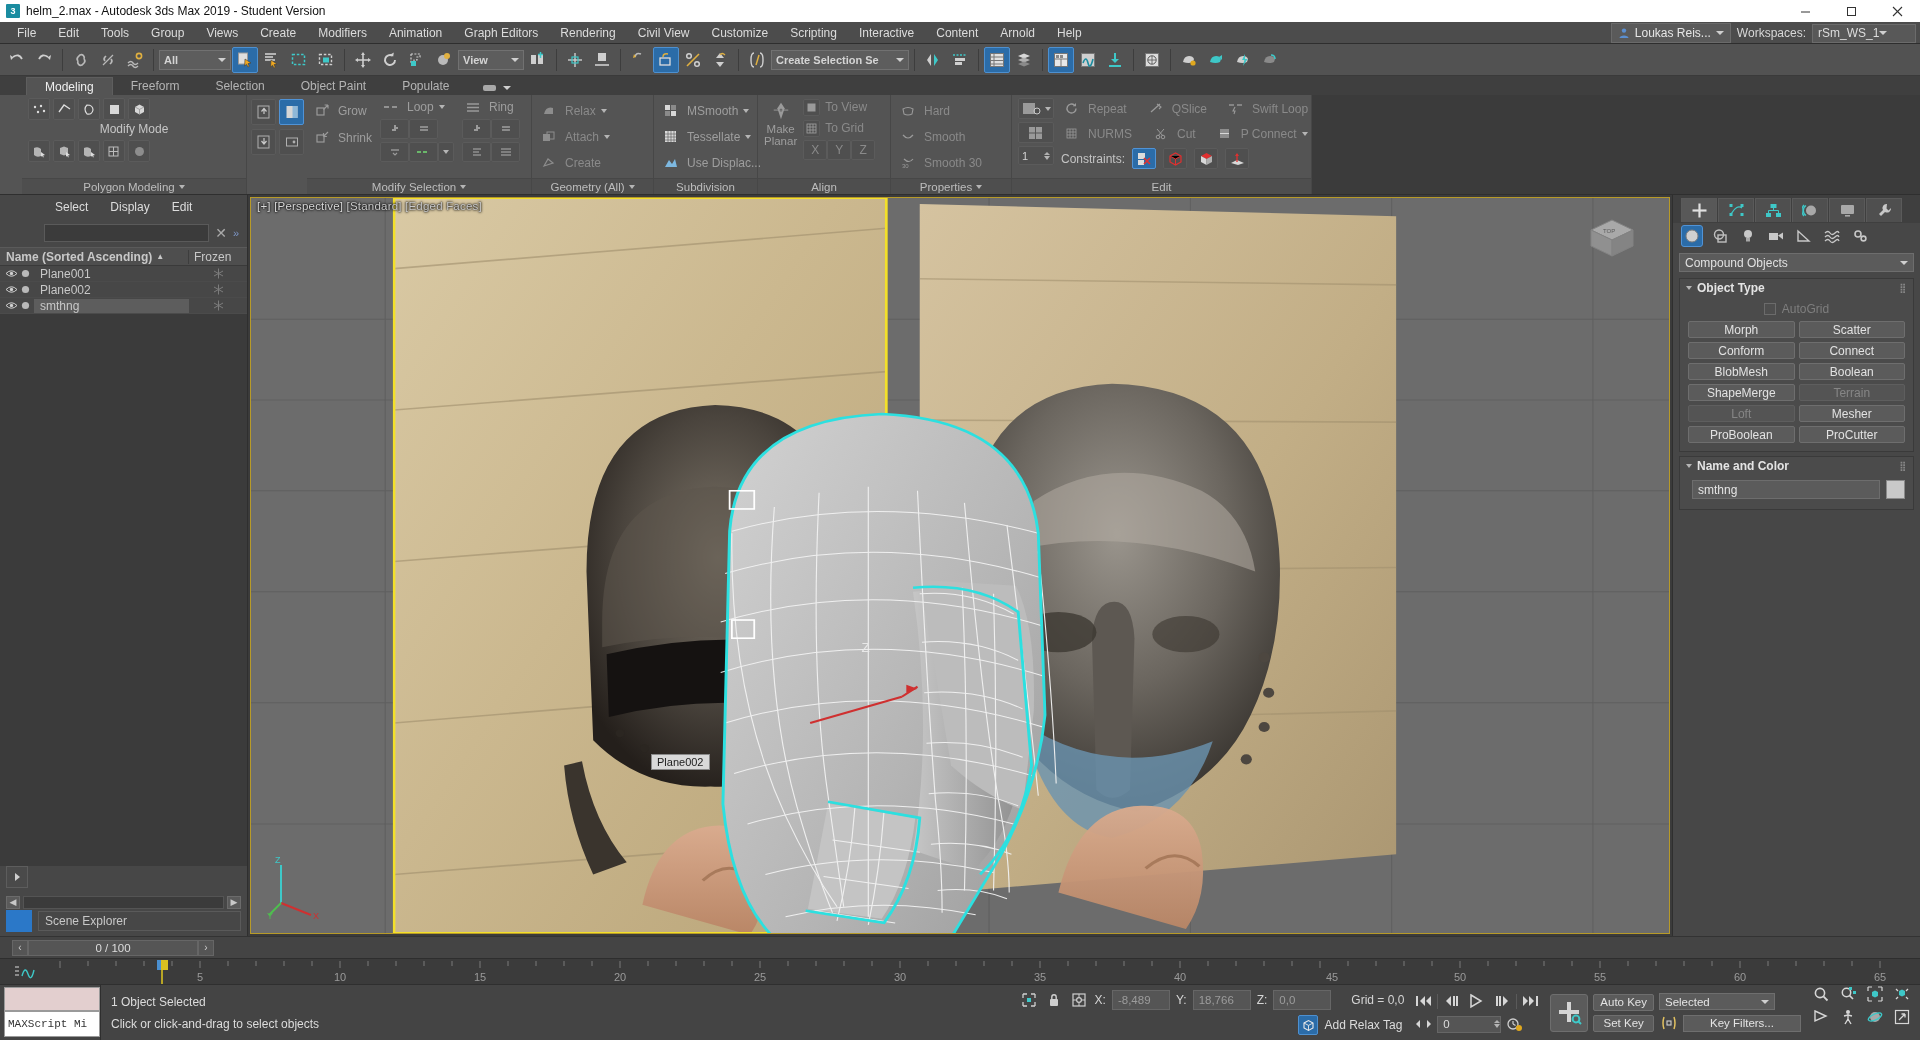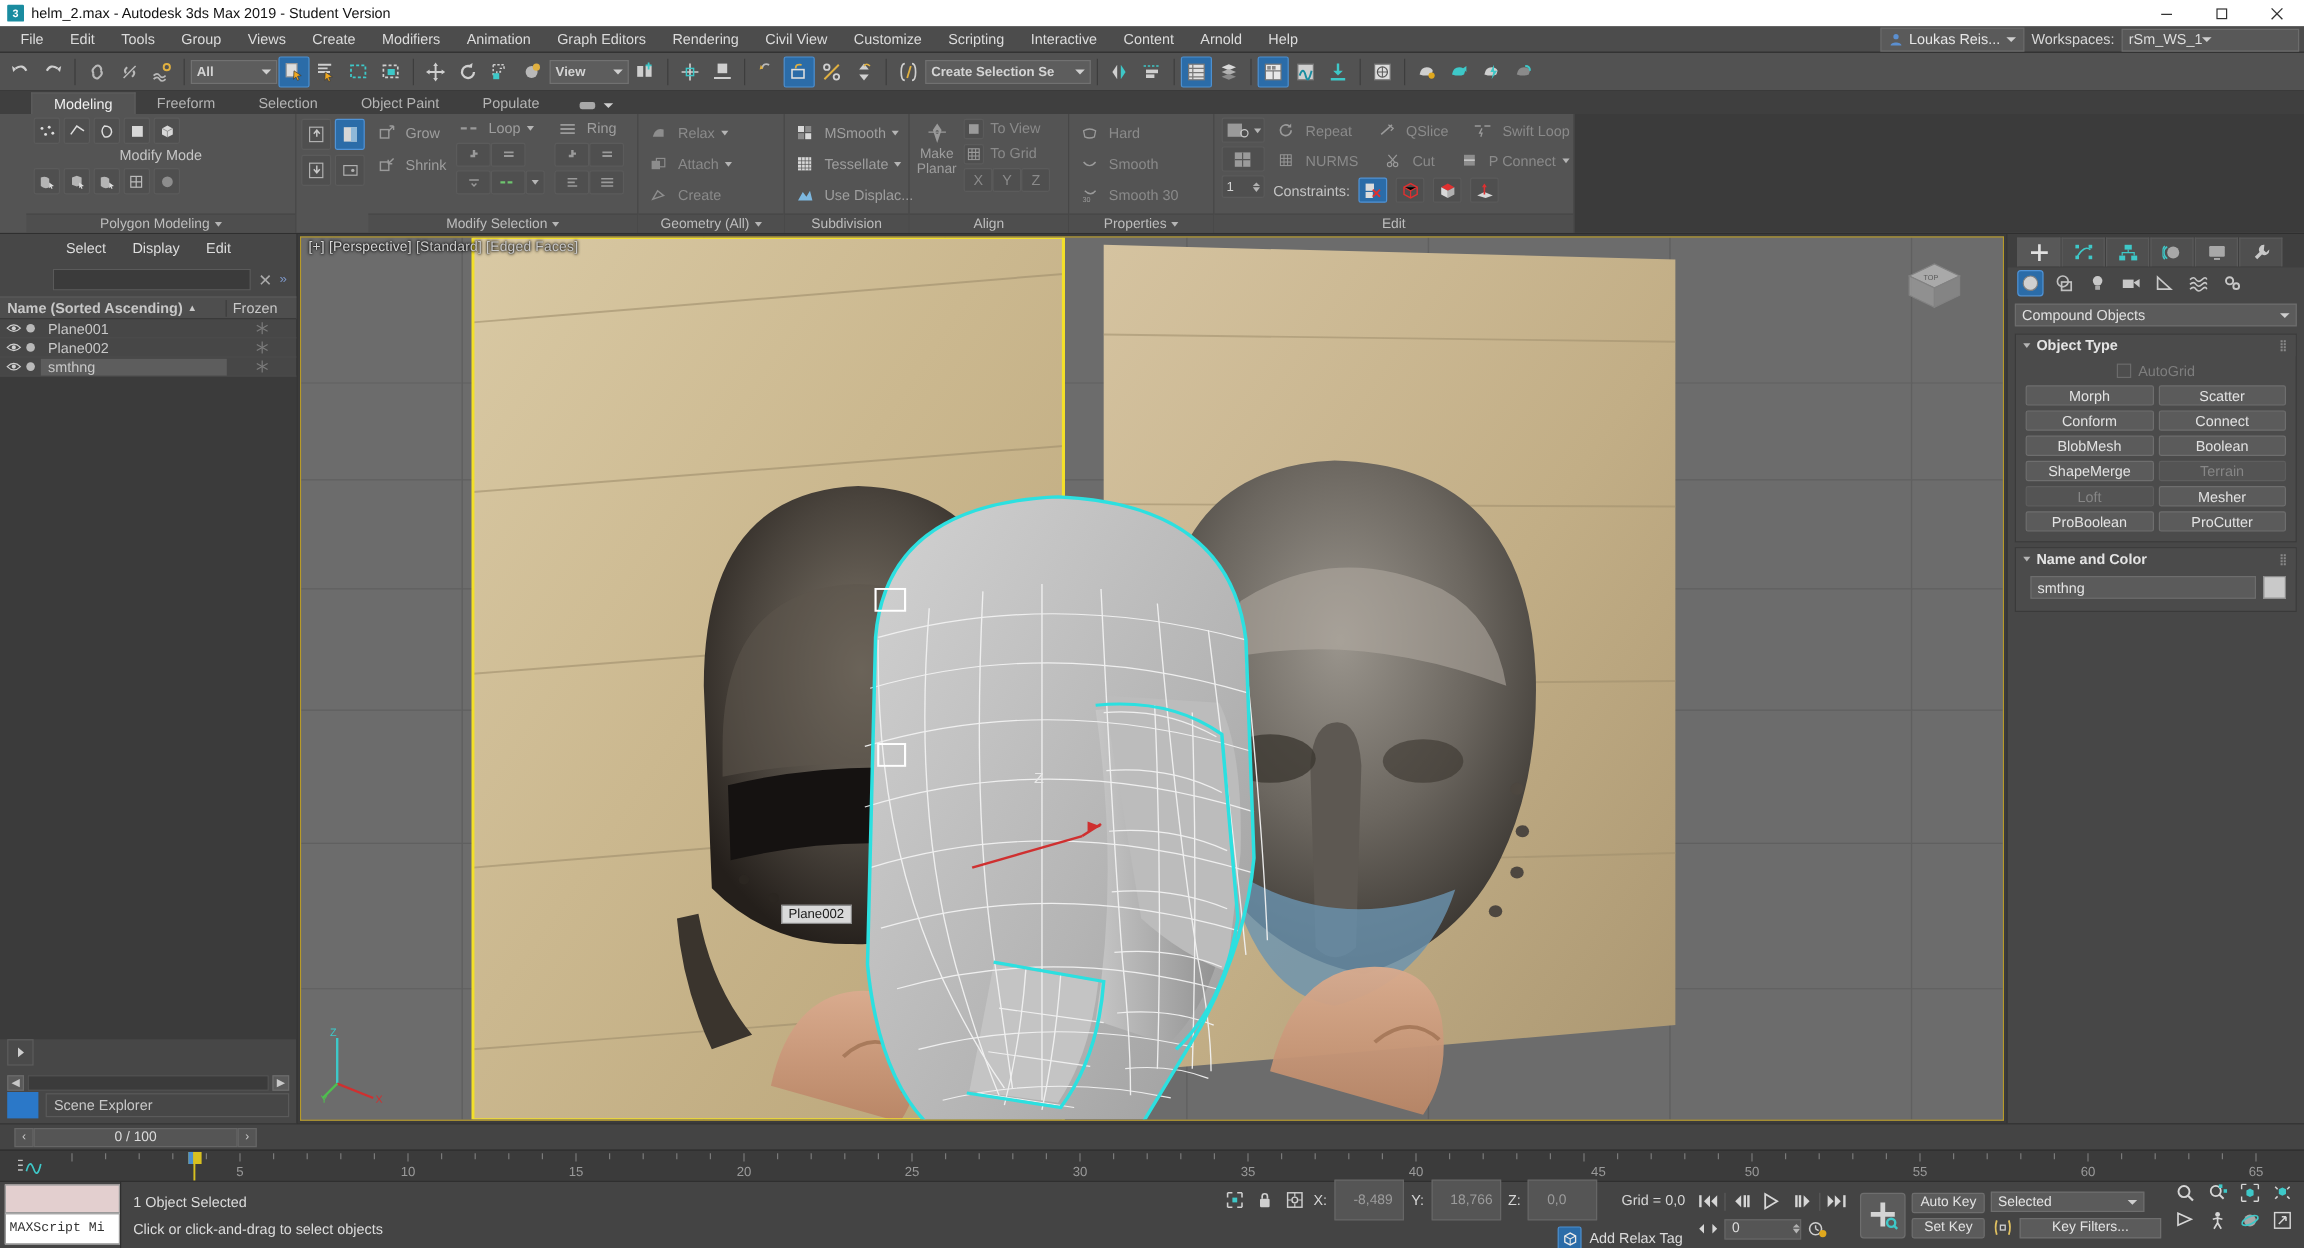--- a/index.html
+++ b/index.html
@@ -27,21 +27,21 @@
 
   
   .menubar { height:22px; background:#4c4c4c; display:flex; align-items:center;
     flex:0 0 22px; padding-left:6px; border-bottom:1px solid #2e2e2e; position:relative;}
   .menu-item { padding:0 11px; height:22px; line-height:22px; font-size:12px; color:#dcdcdc; cursor:default;}
   .user-area { position:absolute; right:4px; top:1px; height:20px; display:flex; align-items:center; gap:6px;}
   .user-chip { display:flex; align-items:center; gap:5px; background:#5a5a5a; border:1px solid #6a6a6a;
     height:20px; padding:0 6px; color:#e6e6e6; font-size:12px;}
   .user-chip .av { width:12px;height:12px; }
   .ws-label { font-size:12px; color:#d8d8d8; }
-  .ws-select { width:148px; height:19px; background:#585858; border:1px solid #6b6b6b;
+  .ws-select { width:104px; height:19px; background:#585858; border:1px solid #6b6b6b;
     display:flex; align-items:center; padding:0 5px; font-size:12px; color:#ddd; justify-content:flex-start;}
   .caret { width:0;height:0;border-left:4px solid transparent;border-right:4px solid transparent;border-top:4px solid #cfcfcf;}
 
   
   .maintoolbar { height:32px; background:#525252; display:flex; align-items:center;
     flex:0 0 32px; padding-left:4px; gap:1px; border-bottom:1px solid #3a3a3a;font-weight:bold;}
   .tbtn { width:26px;height:26px; display:flex; align-items:center; justify-content:center;
     border:1px solid transparent; border-radius:2px; color:#cfcfcf;}
   .tbtn.on { background:#2b6ca8; border-color:#4d90d0;}
   .tsep { width:1px; height:22px; background:#3d3d3d; margin:0 4px; }
@@ -159,39 +159,39 @@
     align-items:stretch; border-top:1px solid #2f2f2f; position:relative;}
   .ms-mini { width:100px; display:flex; flex-direction:column; padding:2px 0 2px 4px;}
   .ms-top { height:24px; background:#e3cfcf; border:1px solid #9a9a9a;}
   .ms-bot { height:26px; background:#ffffff; border:1px solid #9a9a9a; color:#333;
     font-family:"Liberation Mono", monospace; font-size:11px; display:flex; align-items:center; padding-left:3px; overflow:hidden;}
   .st-msgs { width:250px; display:flex; flex-direction:column; justify-content:center;
      padding-left:10px; border-left:1px solid #2e2e2e; gap:8px;}
   .st-msg { font-size:12px; color:#dcdcdc; }
   .coord-area{ display:flex; flex-direction:column; justify-content:center; gap:5px; padding-left:0;}
   .coord-row{ display:flex; align-items:center; gap:6px;}
-  .cfield{ width:58px;height:34px;background:#555;border:1px solid #666;
-    display:flex;align-items:center;padding-left:15px;font-size:11.5px;color:#9c9c9c;}
+  .cfield{ width:58px;height:20px;background:#555;border:1px solid #666;
+    display:flex;align-items:center;padding-left:5px;font-size:11.5px;color:#9c9c9c;}
   .caxis{ font-size:12px;color:#d5d5d5;}
   .addtag{ display:flex;align-items:center;gap:6px;font-size:12px;color:#dcdcdc;}
   .tagbtn{ width:20px;height:20px;background:#2b6ca8;border:1px solid #4d90d0;border-radius:2px;
     display:flex;align-items:center;justify-content:center;}
   .playback{ display:flex; flex-direction:column; justify-content:center; gap:5px;}
   .pb-row{ display:flex; align-items:center; gap:4px;}
   .pbtn{ width:19px;height:18px;display:flex;align-items:center;justify-content:center;color:#d6d6d6;}
   .pvsep{ width:1px;height:15px;background:#5a5a5a;}
   .frame-field{ width:64px;height:17px;background:#555;border:1px solid #666;
      display:flex;align-items:center;padding-left:5px;font-size:11.5px;color:#ddd; justify-content:space-between;}
   .keyarea{ display:flex; align-items:center; gap:5px;}
   .bigplus{ width:38px;height:38px;background:#5b5b5b;border:1px solid #6e6e6e;border-radius:3px;
     display:flex;align-items:center;justify-content:center;}
   .keycol{ display:flex;flex-direction:column;gap:4px;}
   .kbtn{ height:17px;padding:0 6px;background:#5b5b5b;border:1px solid #6e6e6e;border-radius:2px;
     display:flex;align-items:center;justify-content:center;font-size:11.5px;color:#e2e2e2;}
-  .selcombo{ width:128px;height:17px;background:#5b5b5b;border:1px solid #6e6e6e;
+  .selcombo{ width:116px;height:17px;background:#5b5b5b;border:1px solid #6e6e6e;
     display:flex;align-items:center;justify-content:space-between;padding:0 5px;font-size:11.5px;color:#e4e4e4;}
   .kfilters{ width:118px;height:17px;background:#5b5b5b;border:1px solid #6e6e6e;
     display:flex;align-items:center;justify-content:center;font-size:11.5px;color:#e4e4e4;}
   .navicons{ display:flex;flex-direction:column;gap:5px; padding-right:8px;}
   .nav-row{ display:flex; align-items:center; gap:7px;}
   .nbtn{ width:20px;height:18px;display:flex;align-items:center;justify-content:center;}
   svg { display:block; }
 </style>
 </head>
 <body>

